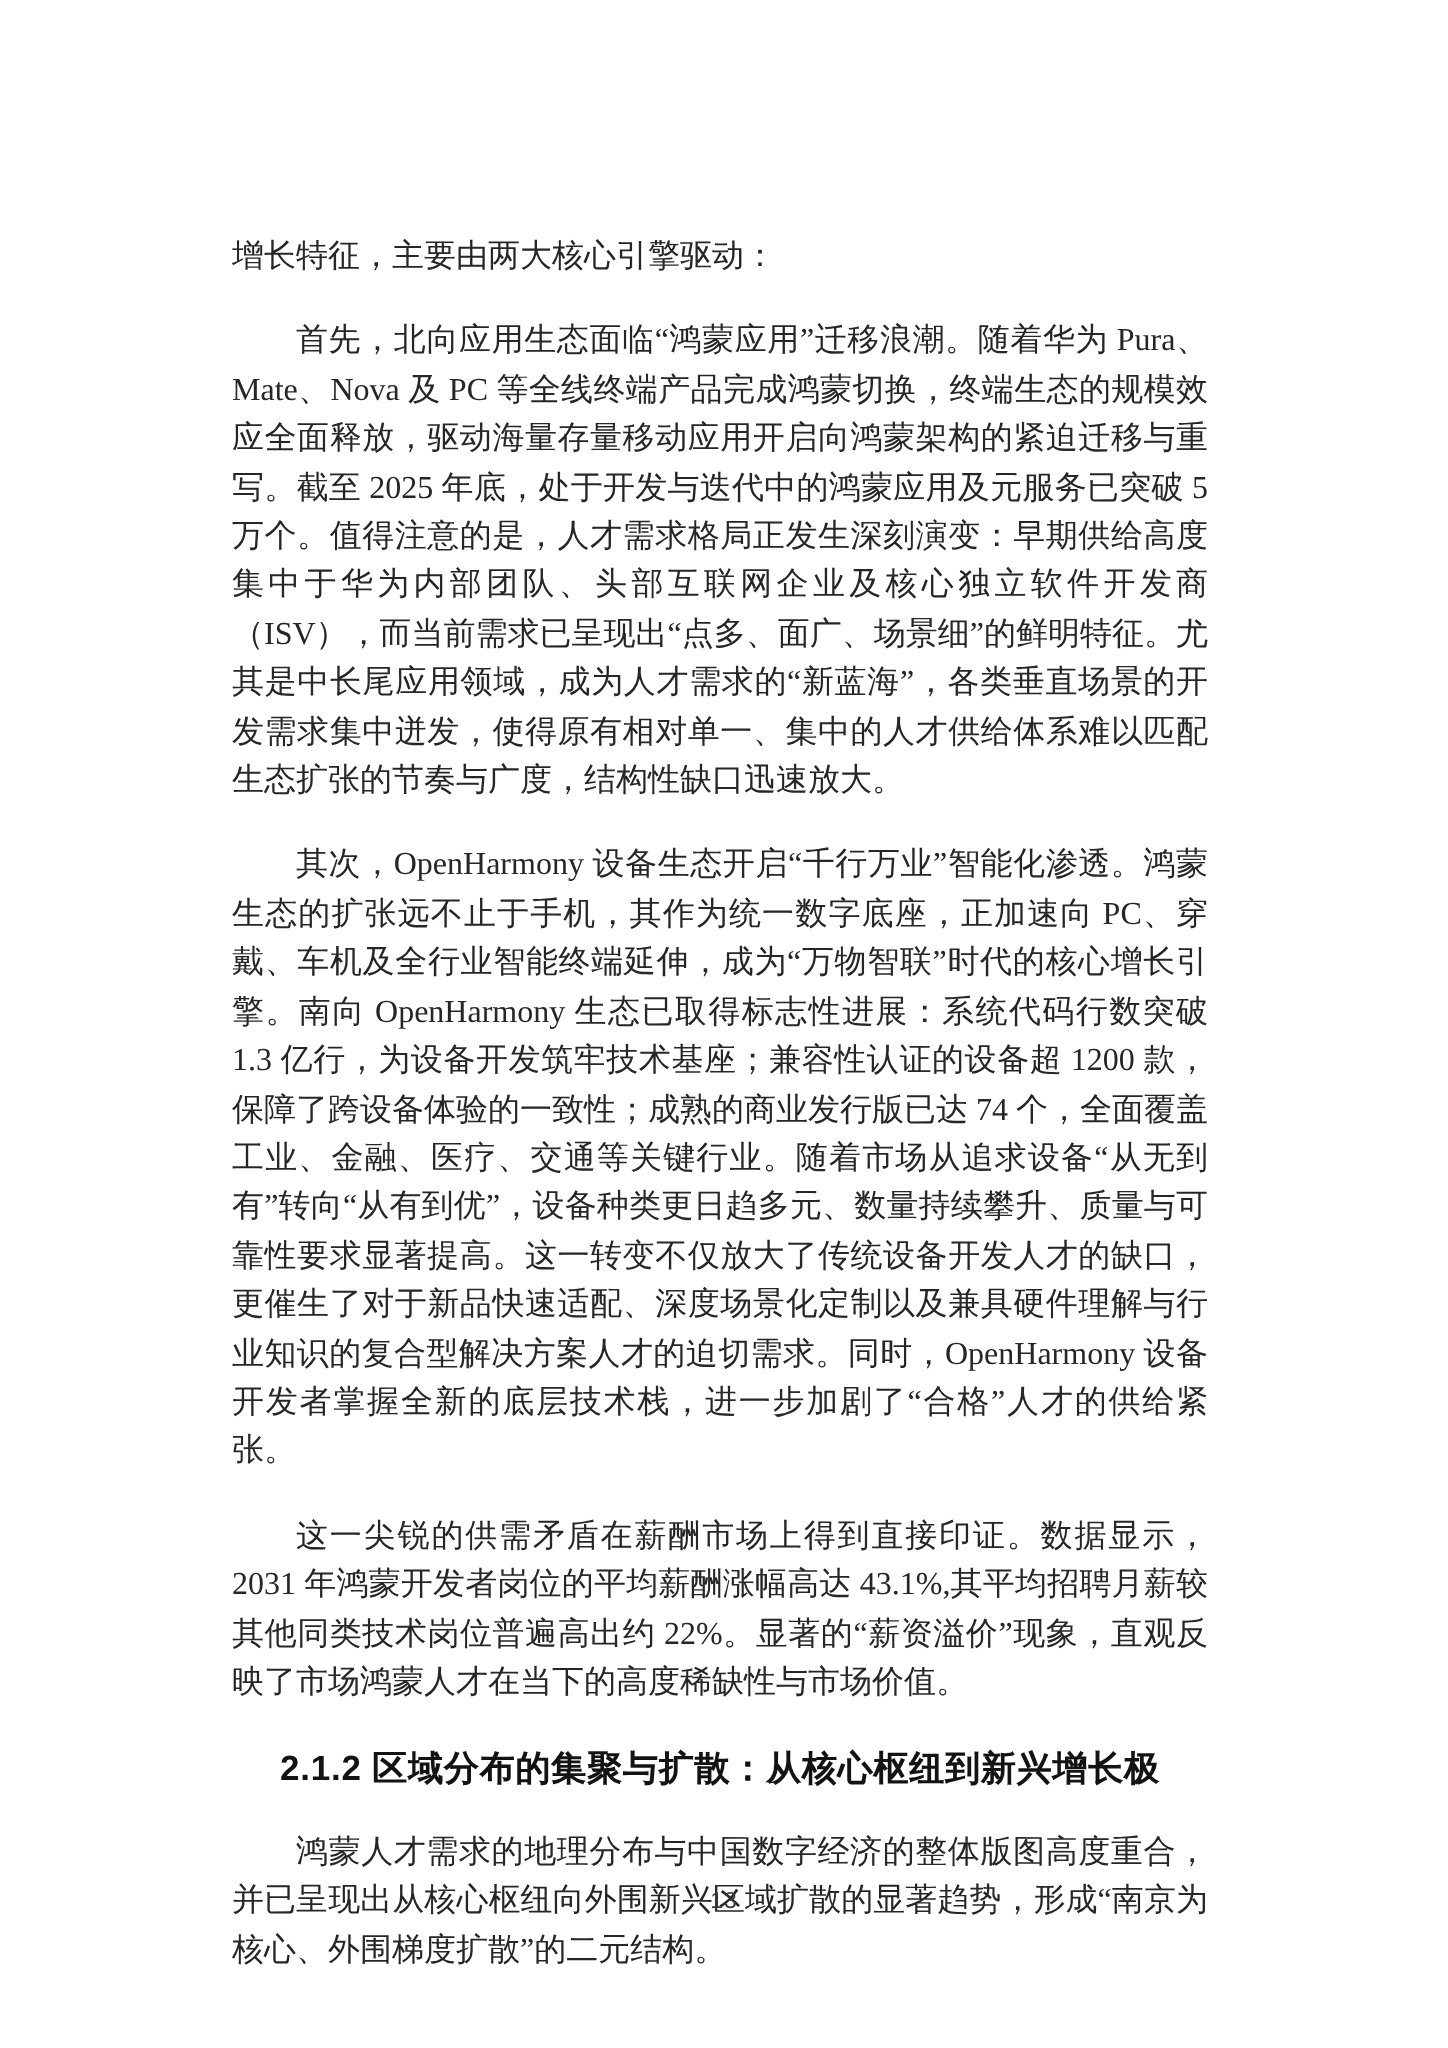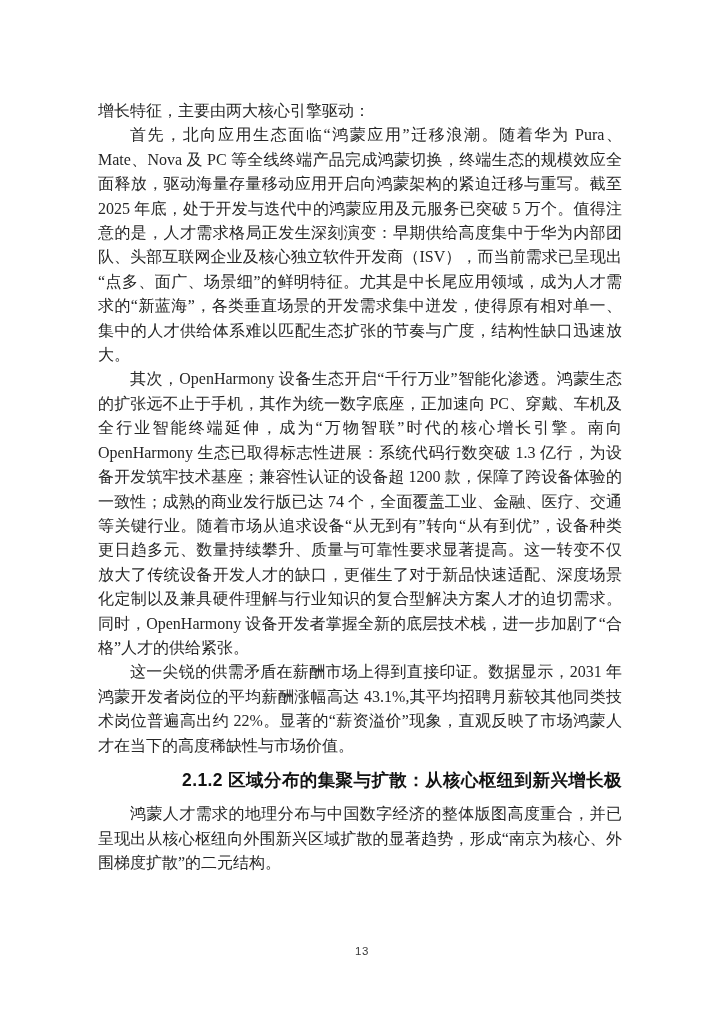--- a/index.html
+++ b/index.html
@@ -21,34 +21,34 @@
     top: 99px;
     width: 524px;
     font-family: "Liberation Serif", "DejaVu Serif", serif;
     font-size: 16px;
     line-height: 24.4px;
     color: #262626;
     text-align: justify;
     text-justify: inter-ideograph;
   }
   .para {
-    margin: 0;
+    margin: 18px;
     text-indent: 2em;
   }
   .para.no-indent {
     text-indent: 0;
   }
   .section-heading {
     margin: 10px 0 10px 0;
     font-family: "Liberation Sans", "DejaVu Sans", sans-serif;
     font-size: 17.5px;
     font-weight: 700;
     color: #131313;
     letter-spacing: 0.4px;
-    text-align: right;
+    text-align: center;
     text-indent: 0;
   }
   .page-footer {
     position: absolute;
     left: 0;
     top: 941px;
     width: 724px;
     text-align: center;
   }
   .page-number {

